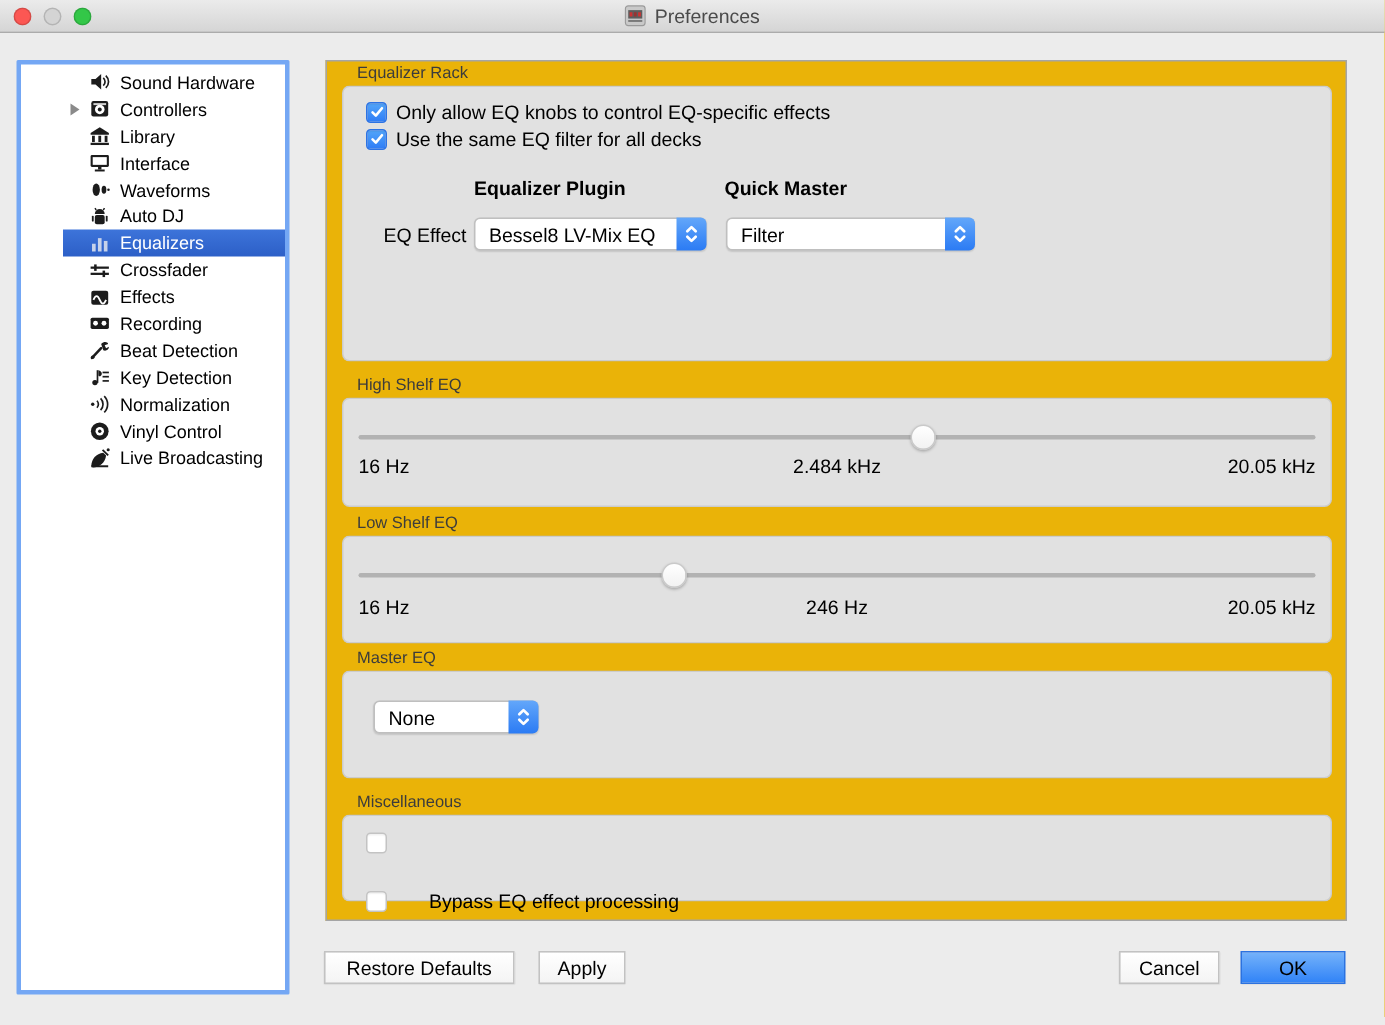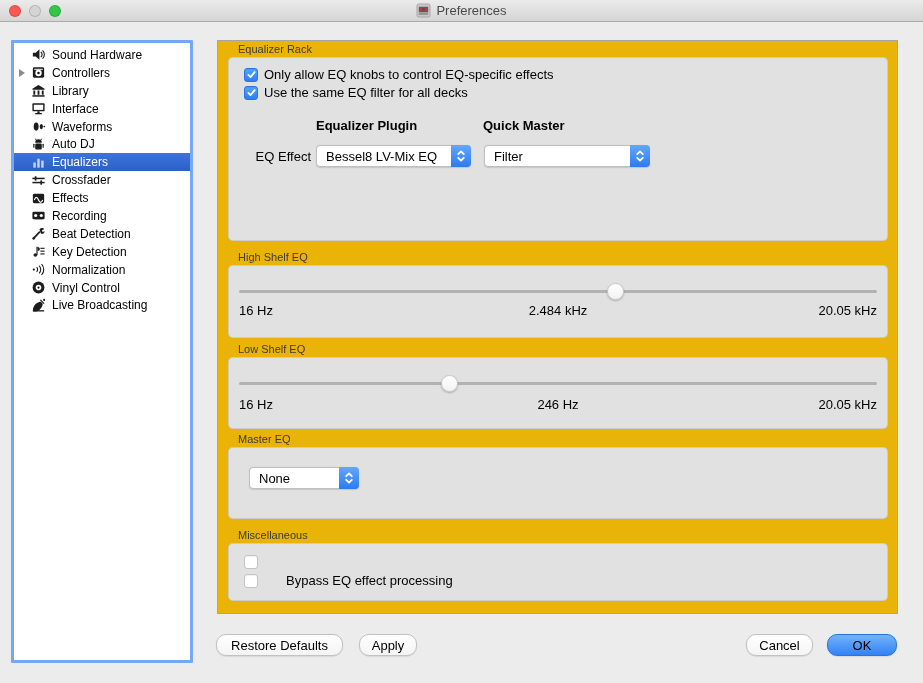--- a/index.html
+++ b/index.html
@@ -21,21 +21,21 @@
   .tl.close { background:#fc5753; }
   .tl.min   { background:#d4d4d4; }
   .tl.zoom  { background:#33c748; }
   .title-wrap { display:flex; align-items:center; gap:5px; }
   .title-text { font-size:13px; color:#4a4a4a; }
   .app-icon { width:15px; height:15px; display:inline-block; }
   
   .sidebar {
     position:absolute; left:11px; top:40px; width:182px; height:623px;
     background:#fff; border:3px solid #74a7f4; border-radius:1px;
-    padding-top:3px; overflow:hidden;
+    padding-top:3px; overflow:hidden;padding-left:28px;
   }
   .side-item {
     height:17.9px; display:flex; align-items:center; font-size:12px;
     color:#000; cursor:default; white-space:nowrap;
   }
   .side-item .disc { width:16px; display:flex; justify-content:center; align-items:center; flex:0 0 16px; }
   .disc-tri { width:0; height:0; border-left:6px solid #8a8a8a; border-top:4px solid transparent; border-bottom:4px solid transparent; }
   .side-item .sicon { width:16px; height:16px; flex:0 0 16px; margin-right:6px; display:flex; align-items:center; justify-content:center; color:#1c1c1c; }
   .side-item .sicon svg { width:15px; height:15px; }
   .side-item.selected {
@@ -91,21 +91,21 @@
     border-radius:50%; box-shadow:0 1px 2px rgba(0,0,0,0.25);
   }
   .sl-labels { position:absolute; display:flex; font-size:13px; }
   .sl-labels .l { flex:1; text-align:left; }
   .sl-labels .c { flex:1; text-align:center; }
   .sl-labels .r { flex:1; text-align:right; }
   
   .btn {
     position:absolute; height:22px; font-size:13px;
     background:linear-gradient(#ffffff,#f4f4f4);
-    border:1px solid #c2c2c2; border-radius:10px;
+    border:1px solid #c2c2c2; border-radius:0;
     display:flex; align-items:center; justify-content:center;
     box-shadow:0 0.5px 1px rgba(0,0,0,0.15); color:#000;
     font-family:"Liberation Sans","DejaVu Sans",sans-serif;
   }
   .btn.primary { background:linear-gradient(#74b2fa,#3183f7); border-color:#2b72e0; }
 </style>
 </head>
 <body>
 
 <div class="titlebar">
@@ -389,21 +389,21 @@
           <path d="M3.2 8.8 6 11.6 8.8 8.8"></path>
         </svg>
     </span>
   </div>
 
   <div class="grp-label" style="left:20px; top:488px;">Miscellaneous</div>
   <div class="grp-box" style="top:502px; height:58px;"></div>
   <div class="cbrow" style="left:26px; top:514px;">
     <span class="cb"></span>
   </div>
-  <div class="cbrow" style="left:26px; top:532px;gap:28px;">
+  <div class="cbrow" style="left:26px; top:552px;gap:28px;">
     <span class="cb"></span>
     <span>Bypass EQ effect processing</span>
   </div>
 </div>
 
 <button class="btn" style="left:216px; top:634px; width:127px;">Restore Defaults</button>
 <button class="btn" style="left:359px; top:634px; width:58px;">Apply</button>
 <button class="btn" style="left:746px; top:634px; width:67px;">Cancel</button>
 <button class="btn primary" style="left:827px; top:634px; width:70px;">OK</button>
 

